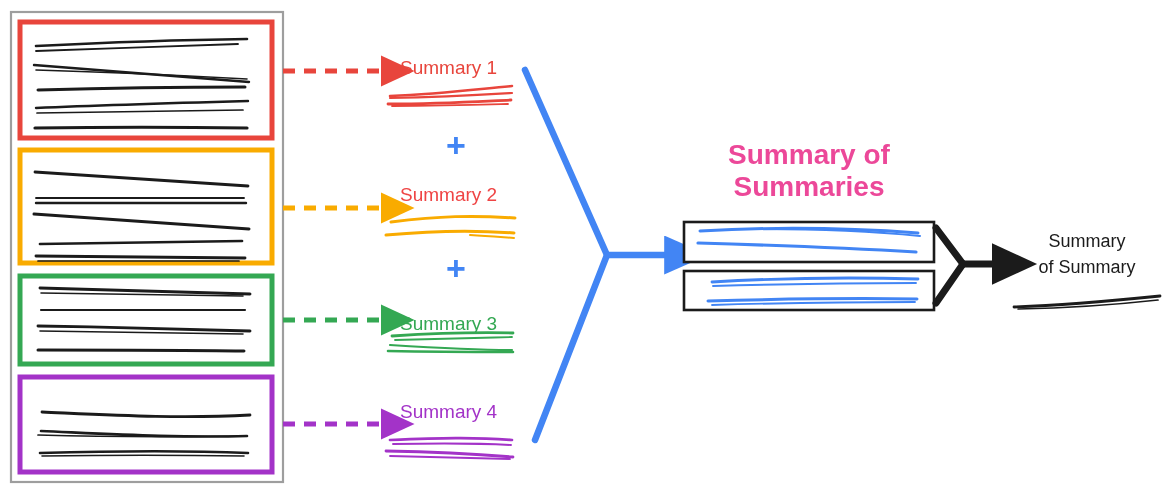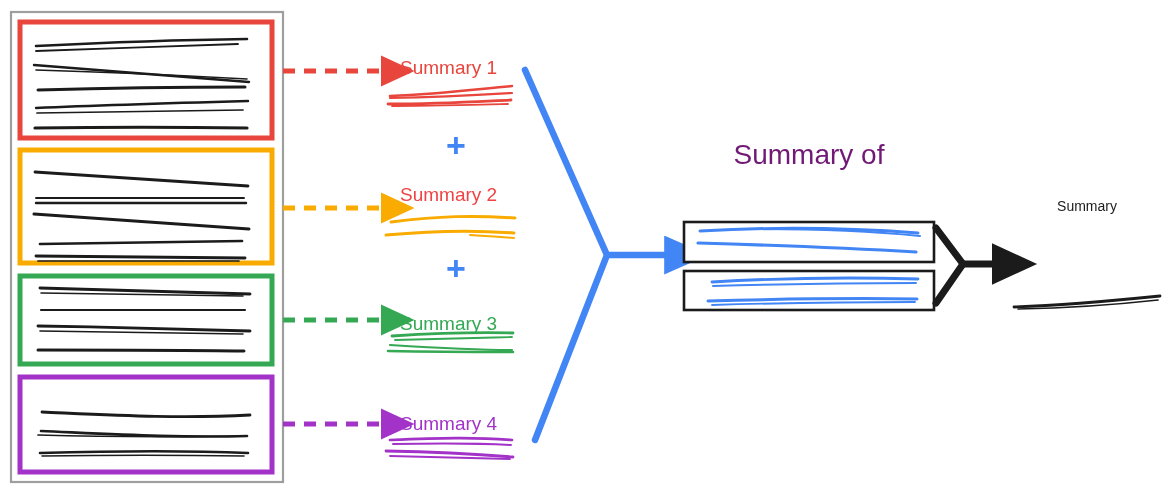--- a/index.html
+++ b/index.html
@@ -2,22 +2,22 @@
 <html><head>
 <meta charset="utf-8">
 <style>
   html,body{margin:0;padding:0;background:#ffffff;}
   body{width:1170px;height:495px;position:relative;overflow:hidden;
        font-family:"Liberation Sans","DejaVu Sans",sans-serif;}
   #stage{position:absolute;left:0;top:0;width:1032px;height:495px;}
   svg.layer{position:absolute;left:0;top:0;width:1170px;height:495px;}
   .lbl{position:absolute;white-space:nowrap;line-height:1.15;}
   .sum-lbl{font-size:19px;font-weight:400;}
-  .sos-lbl{font-size:28px;font-weight:400;color:#701a75;text-align:center;}
-  .final-lbl{font-size:14px;color:#1b1b1b;text-align:center;line-height:1.45;}
+  .sos-lbl{font-size:28px;font-weight:700;color:#ec4899;text-align:center;}
+  .final-lbl{font-size:18px;color:#1b1b1b;text-align:center;line-height:1.45;margin-top:32px;}
 </style>
 </head>
 <body>
 
 <div id="stage">
 
   <svg class="layer" viewBox="0 0 1170 495">
     <defs>
       <marker id="ah-red" markerWidth="7" markerHeight="7" refX="1.2" refY="3" orient="auto">
         <path d="M0,0 L6.5,3 L0,6 Z" fill="#E8453C"></path>
@@ -152,27 +152,29 @@
 
     <g stroke="#1b1b1b" fill="none" stroke-linecap="round">
       <path d="M1014,307 C1070,305 1120,300 1160,296" stroke-width="2.8"></path>
       <path d="M1018,309 C1072,308 1122,304 1158,300" stroke-width="1.7"></path>
     </g>
   </svg>
 
   <div class="lbl sum-lbl" style="left:400px;top:57px;color:#E8453C;">Summary 1</div>
   <div class="lbl sum-lbl" style="left:400px;top:184px;color:#ef4444;">Summary 2</div>
   <div class="lbl sum-lbl" style="left:400px;top:313px;color:#34A853;">Summary 3</div>
-  <div class="lbl sum-lbl" style="left:400px;top:413px;color:#A333C8;">Summary 4</div>
+  <div class="lbl sum-lbl" style="left:400px;top:401px;color:#A333C8;">Summary 4</div>
 
   <div class="lbl" style="left:446px;top:126px;color:#4285F4;font-size:34px;font-weight:700;">+</div>
   <div class="lbl" style="left:446px;top:249px;color:#4285F4;font-size:34px;font-weight:700;">+</div>
   <div class="lbl" style="left:446px;top:362px;color:#4285F4;font-size:34px;font-weight:700;opacity:0;">+</div>
 
   <div class="lbl sos-lbl" style="left:683px;top:139px;width:252px;">
     <div>Summary of</div>
+    <div>Summaries</div>
   </div>
 
   <div class="lbl final-lbl" style="left:1008px;top:196px;width:158px;">
     <div>Summary</div>
+    <div>of Summary</div>
   </div>
 
 </div>
 
 </body></html>

